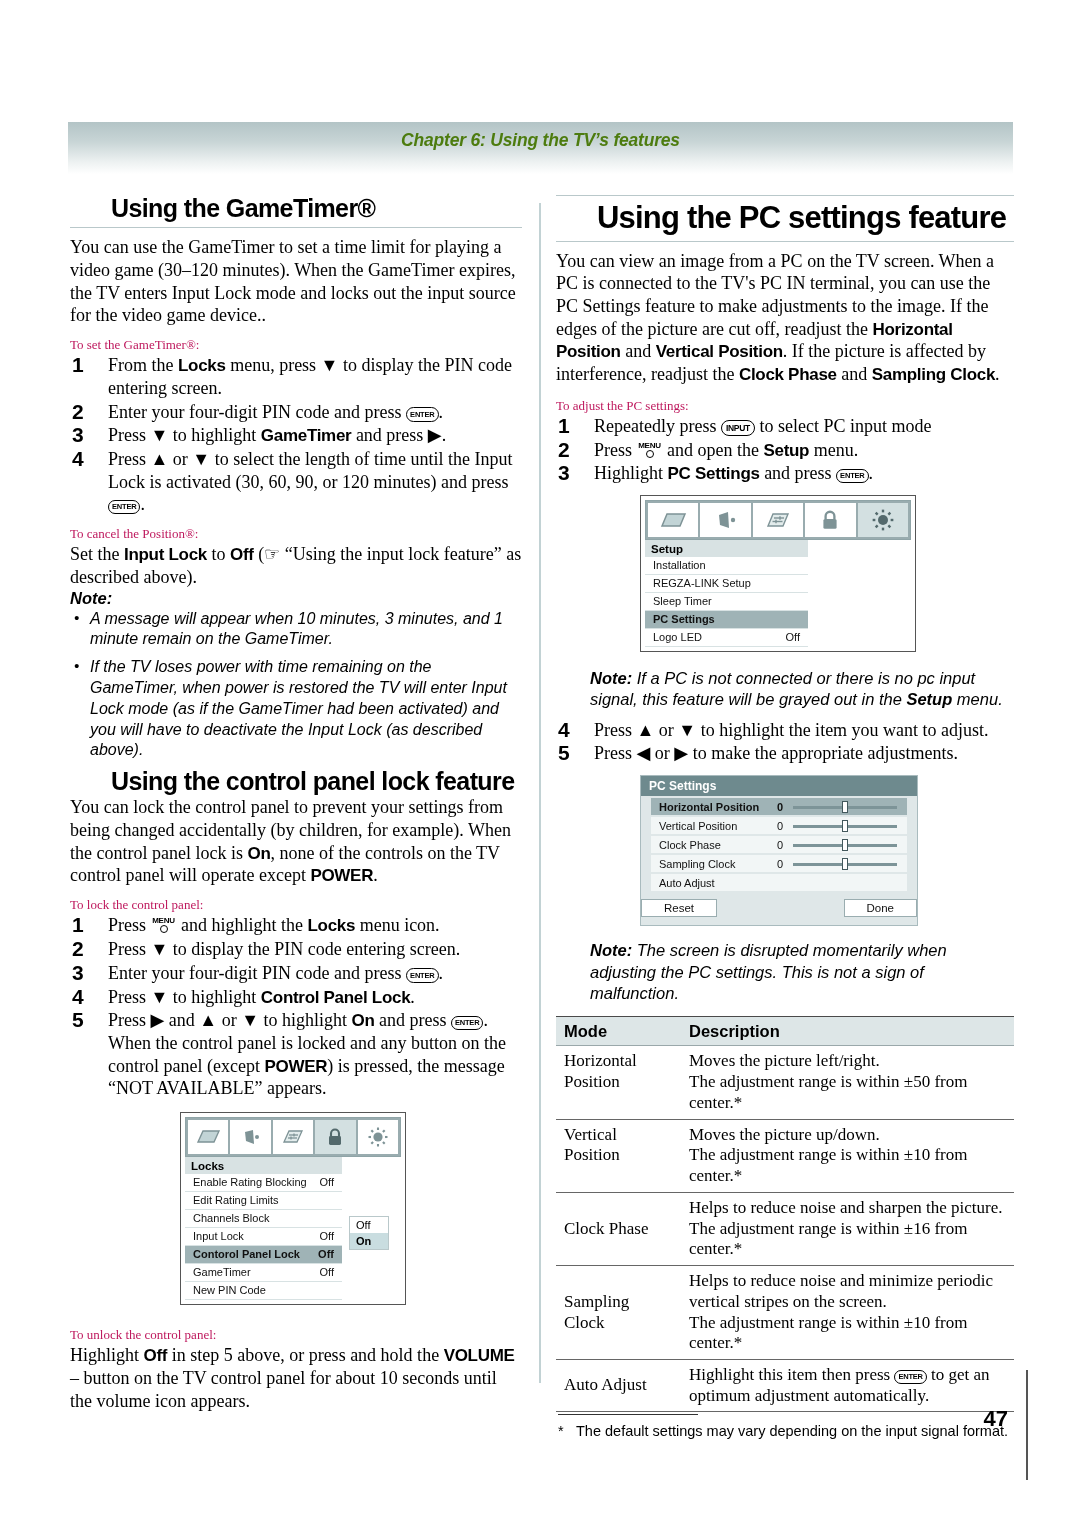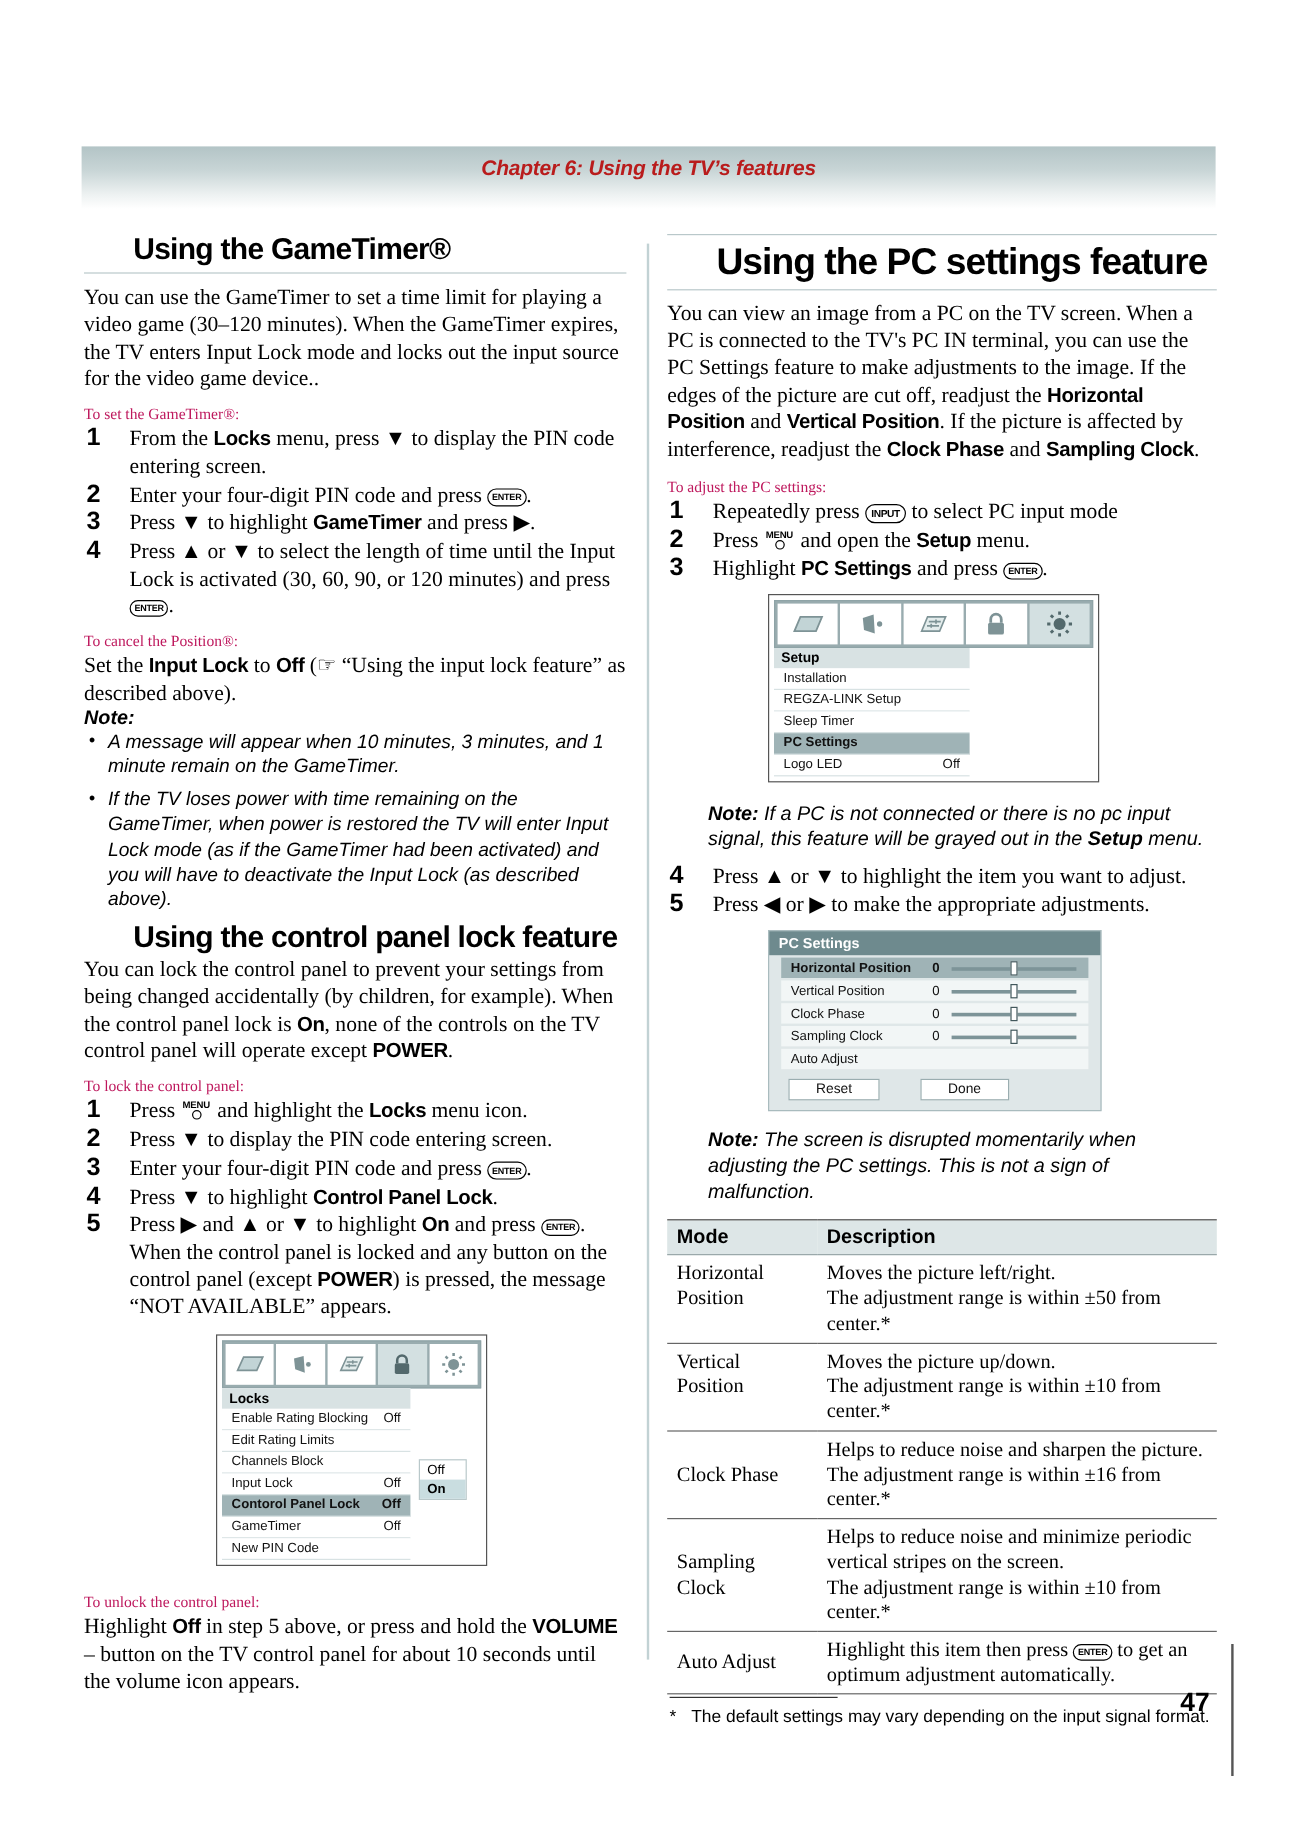--- a/index.html
+++ b/index.html
@@ -30,21 +30,21 @@
   .header-title {
     position: absolute;
     left: 68px; top: 130px;
     width: 945px;
     text-align: center;
     font-family: "Liberation Sans", sans-serif;
     font-weight: bold;
     font-style: italic;
     font-size: 17.5px;
     letter-spacing: -0.2px;
-    color: #b91c1c;
+    color: #4d7c0f;
   }
 
   
   .col-left {
     position: absolute;
     left: 70px; top: 195px;
     width: 452px;
   }
   .col-right {
     position: absolute;
@@ -294,24 +294,23 @@
   .pcs-slider .knob {
     position: absolute;
     left: 50%; top: 0px;
     margin-left: -3px;
     width: 6px; height: 12px;
     background: #ffffff;
     border: 1.3px solid #42585c;
   }
   .pcs-btns {
     display: flex;
-    justify-content: flex-start;
+    justify-content: space-between;
     gap: 34px;
     padding: 6px 0 8px 0;
-    margin-left: 16px;
   }
   .pcs-btn {
     background: #ffffff;
     border: 1px solid #9aadb0;
     font-family: "Liberation Sans", sans-serif;
     font-size: 11.5px;
     padding: 2px 22px;
     color: #111;
   }
 

